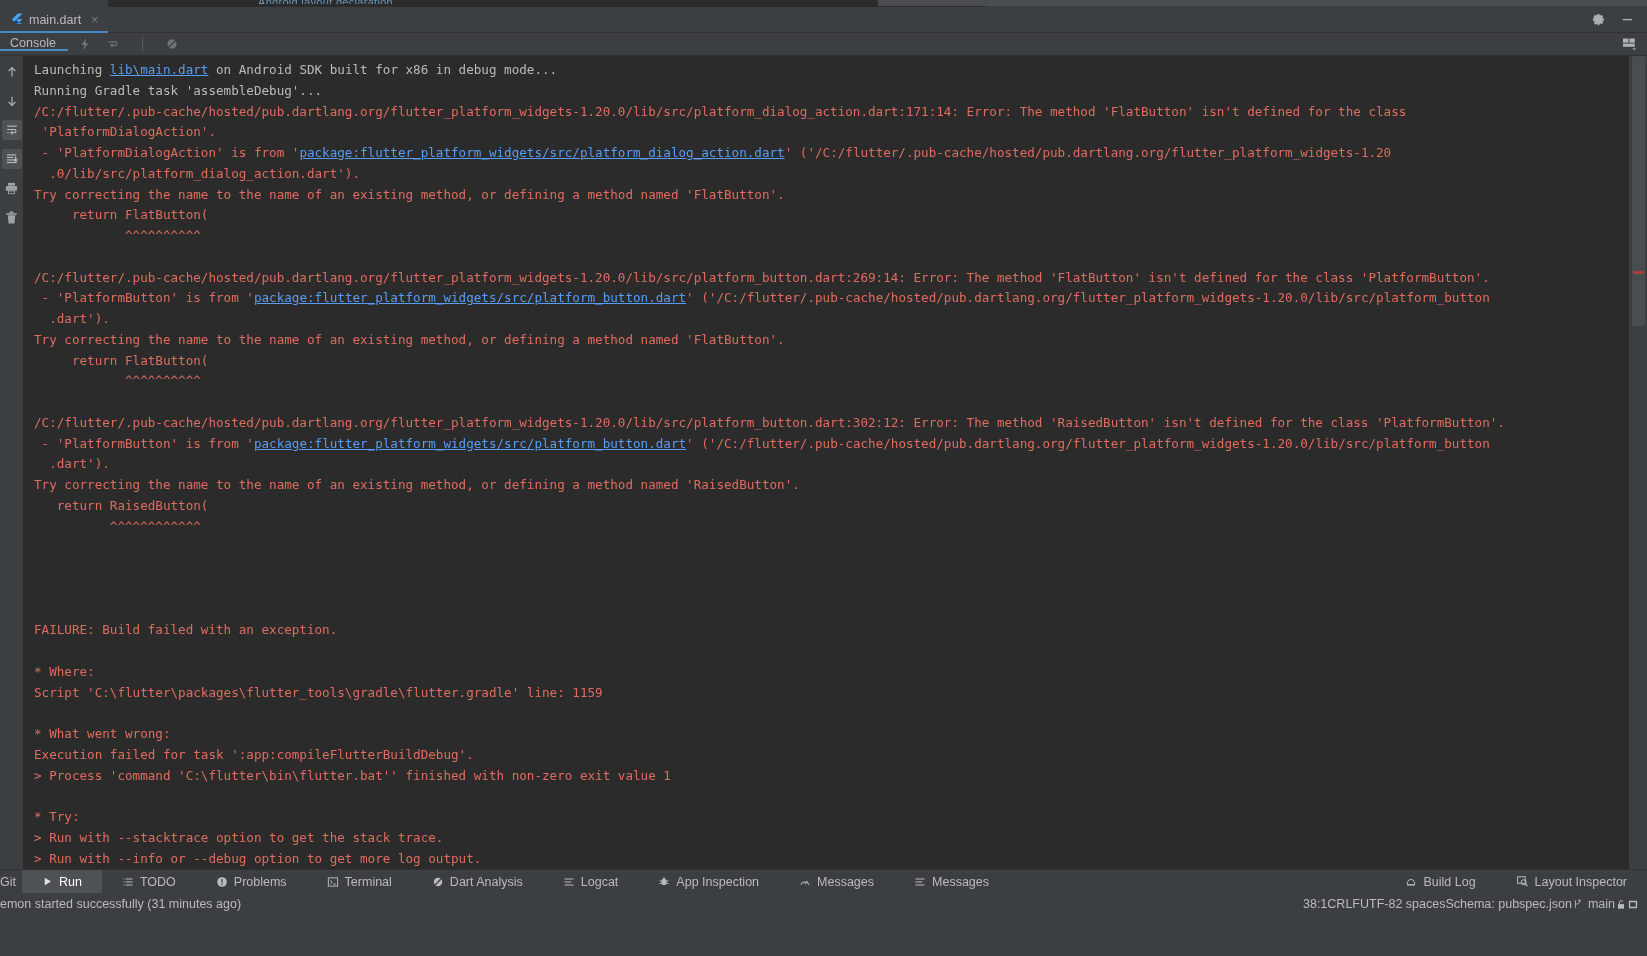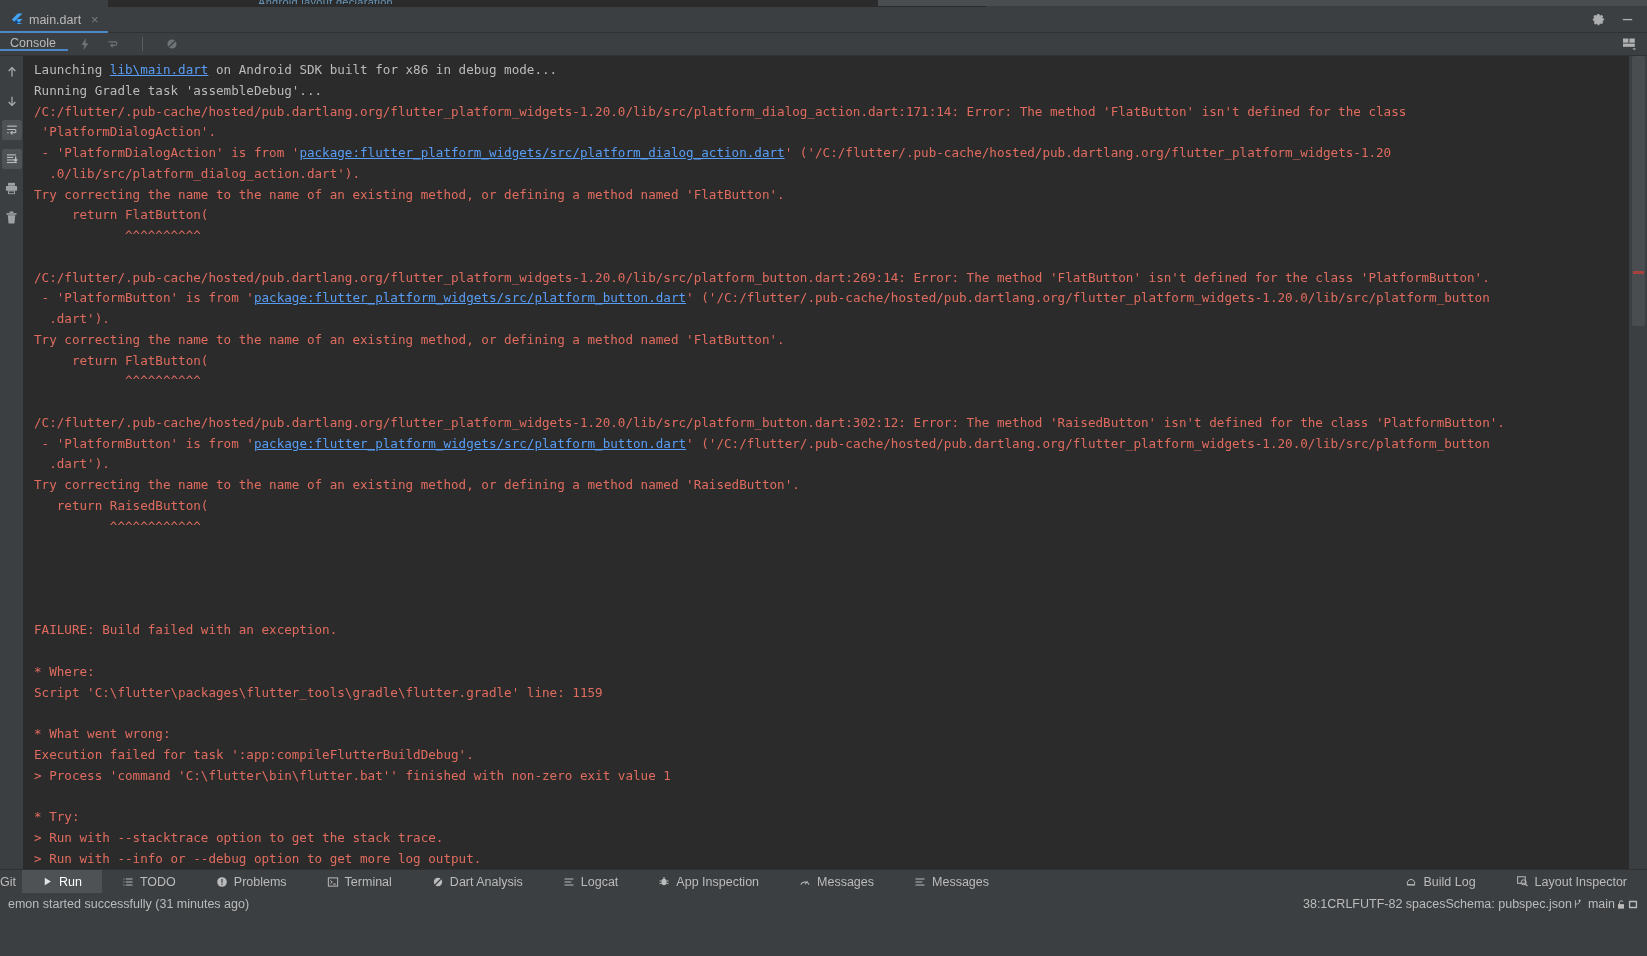--- a/index.html
+++ b/index.html
@@ -131,21 +131,21 @@
   
   .statusbar {
     position: absolute; left: 0; top: 893px; width: 1647px; height: 63px;
     background: #3c3f41;
   }
   .status-row {
     position: absolute; left: 0; top: 0; width: 1647px; height: 22px;
     display: flex; align-items: center;
     font-size: 12.5px; color: #bbbbbb;
   }
-  .status-msg { padding-left: 8px; white-space: nowrap; }
+  .status-msg { padding-left: 0; white-space: nowrap; }
   .status-right { margin-left: auto; display: flex; align-items: center; gap: 0; padding-right: 8px; }
   .status-item { white-space: nowrap; display: flex; align-items: center; gap: 5px; }
 
   .statusbar-fill {
     position: absolute; left: 0; top: 22px; width: 1647px; height: 41px;
     background: #3c3f41;
   }
   svg { display: block; }
 </style>
 </head>

